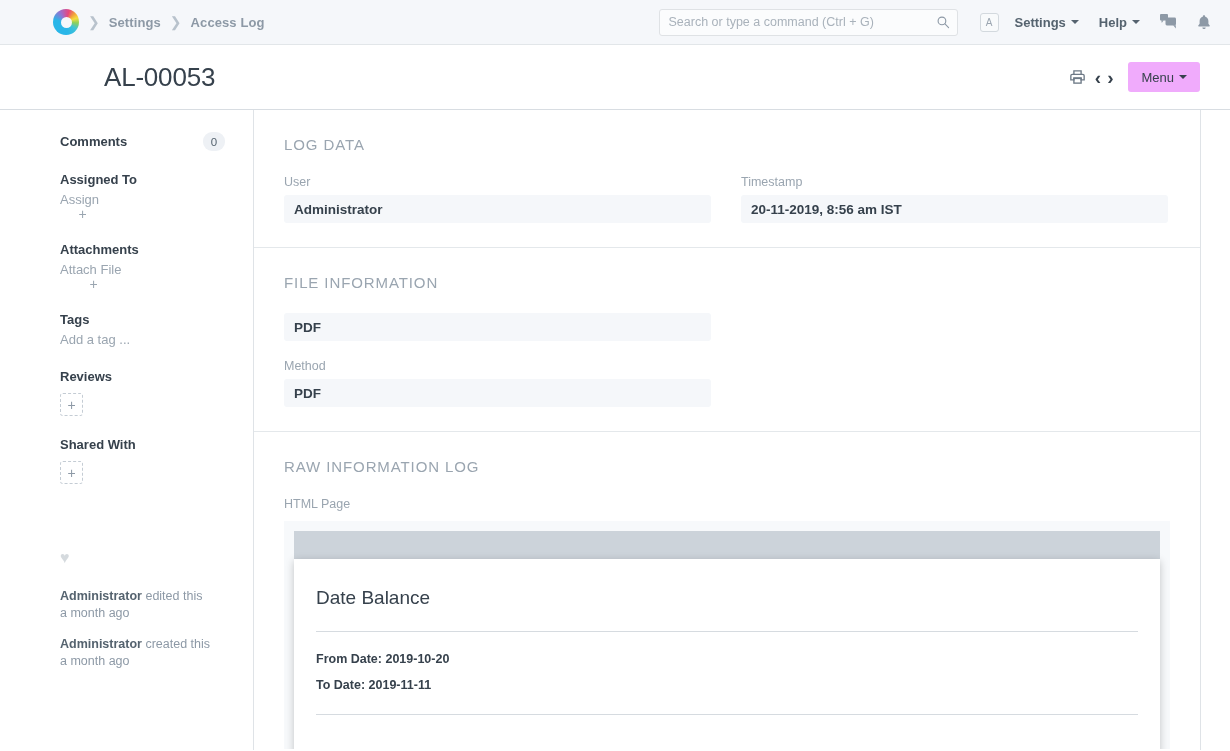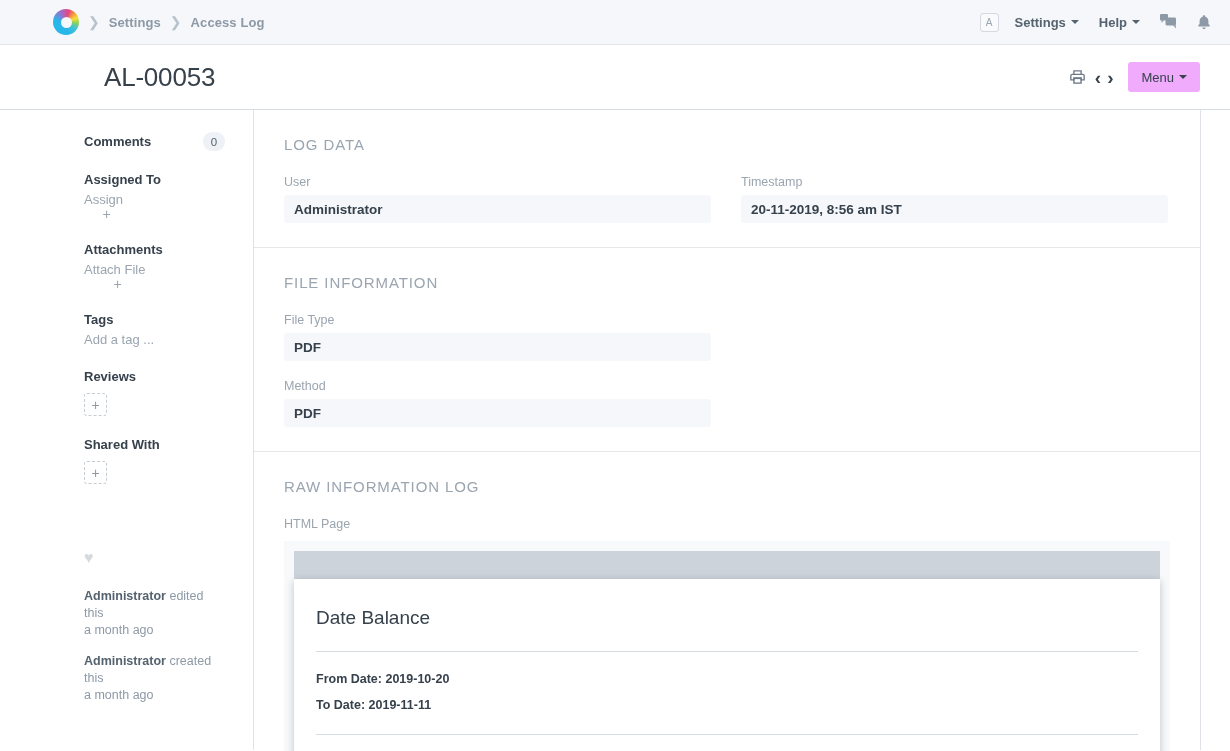--- a/index.html
+++ b/index.html
@@ -171,21 +171,21 @@
     color: #36414c;
     font-family: "Liberation Sans", sans-serif;
     display: flex;
     align-items: center;
     margin-left: 12px;
     cursor: pointer;
   }
   .menu-btn .caret { border-top-color: #36414c; }
 
   
-  .body-wrap { display: flex; height: 640px; margin-left: 24px; }
+  .body-wrap { display: flex; height: 640px; }
 
   
   .sidebar {
     width: 255px;
     padding: 22px 28px 0 60px;
     background: #fff;
   }
   .side-row {
     display: flex;
     align-items: center;
@@ -326,20 +326,27 @@
 <div class="navbar">
   <div class="nav-left">
     <div class="logo"></div>
     <span class="crumb-sep">❯</span>
     <a class="crumb" href="#">Settings</a>
     <span class="crumb-sep">❯</span>
     <a class="crumb active" href="#">Access Log</a>
   </div>
 
   <div class="nav-right">
+    <div class="searchbox">
+      <input type="text" placeholder="Search or type a command (Ctrl + G)" style="">
+      <svg class="search-icon" viewBox="0 0 20 20" fill="none" stroke="currentColor" stroke-width="1.6">
+        <circle cx="8.5" cy="8.5" r="5.5"></circle>
+          <line x1="12.8" y1="12.8" x2="18" y2="18" stroke-linecap="round"></line>
+      </svg>
+    </div>
     <div class="avatar">A</div>
     <div class="nav-item">
       <span>Settings</span>
       <i class="caret"></i>
     </div>
     <div class="nav-item">
       <span>Help</span>
       <i class="caret"></i>
     </div>
     <div class="nav-icon">
@@ -446,21 +453,20 @@
           <div class="field-value">20-11-2019, 8:56 am IST</div>
         </div>
       </div>
     </div>
 
     <div class="section">
       <div class="section-label">FILE INFORMATION</div>
       <div class="grid2">
         <div class="col">
           <div class="field">
-            <div class="field-label">File Type</div>
             <div class="field-value">PDF</div>
           </div>
           <div class="field">
             <div class="field-label">Method</div>
             <div class="field-value">PDF</div>
           </div>
         </div>
         <div class="col"></div>
       </div>
     </div>

